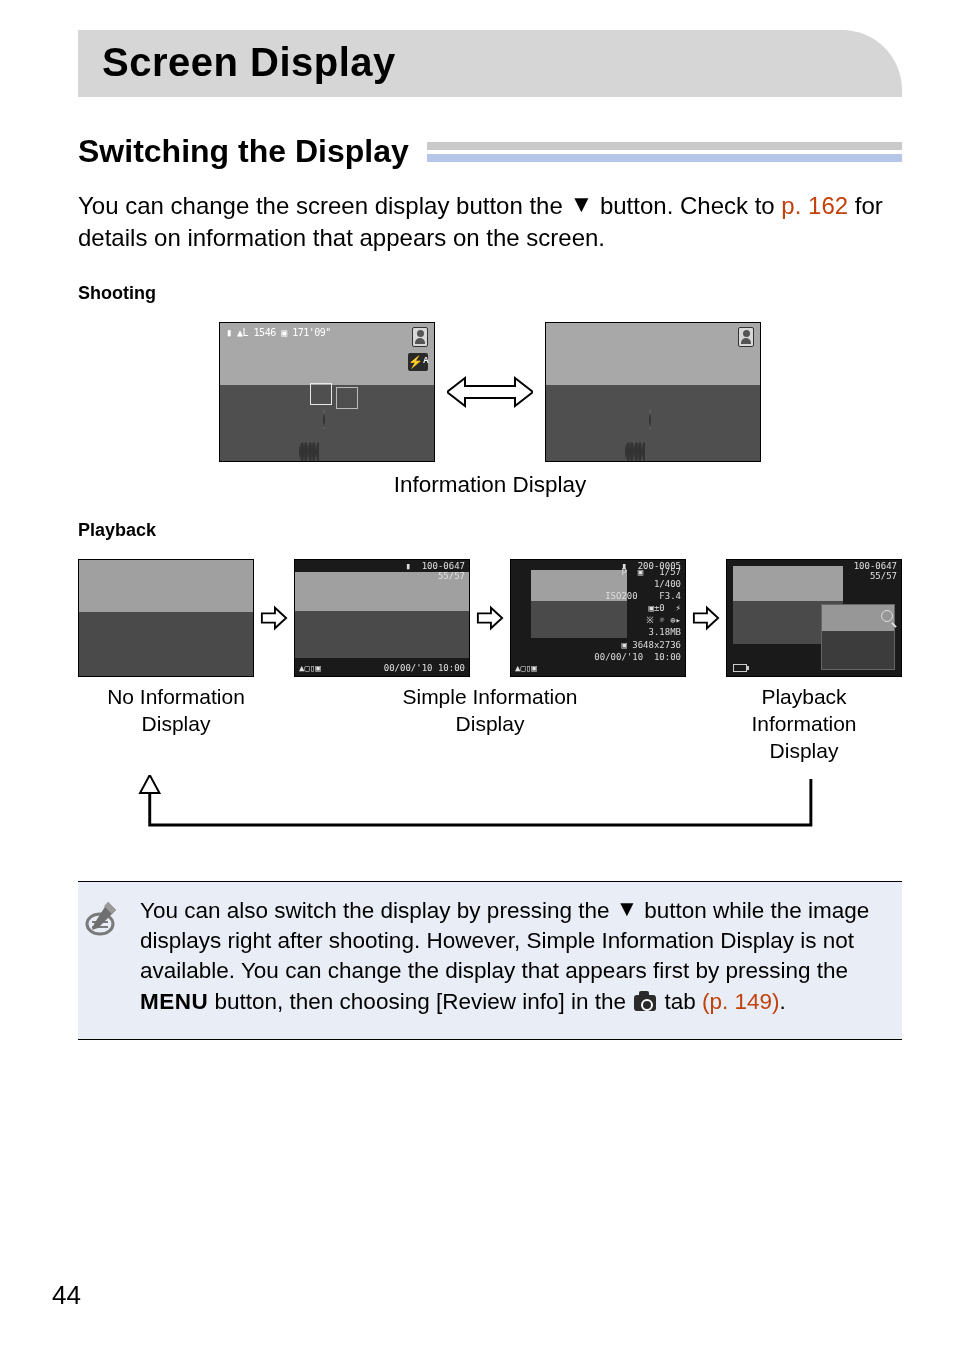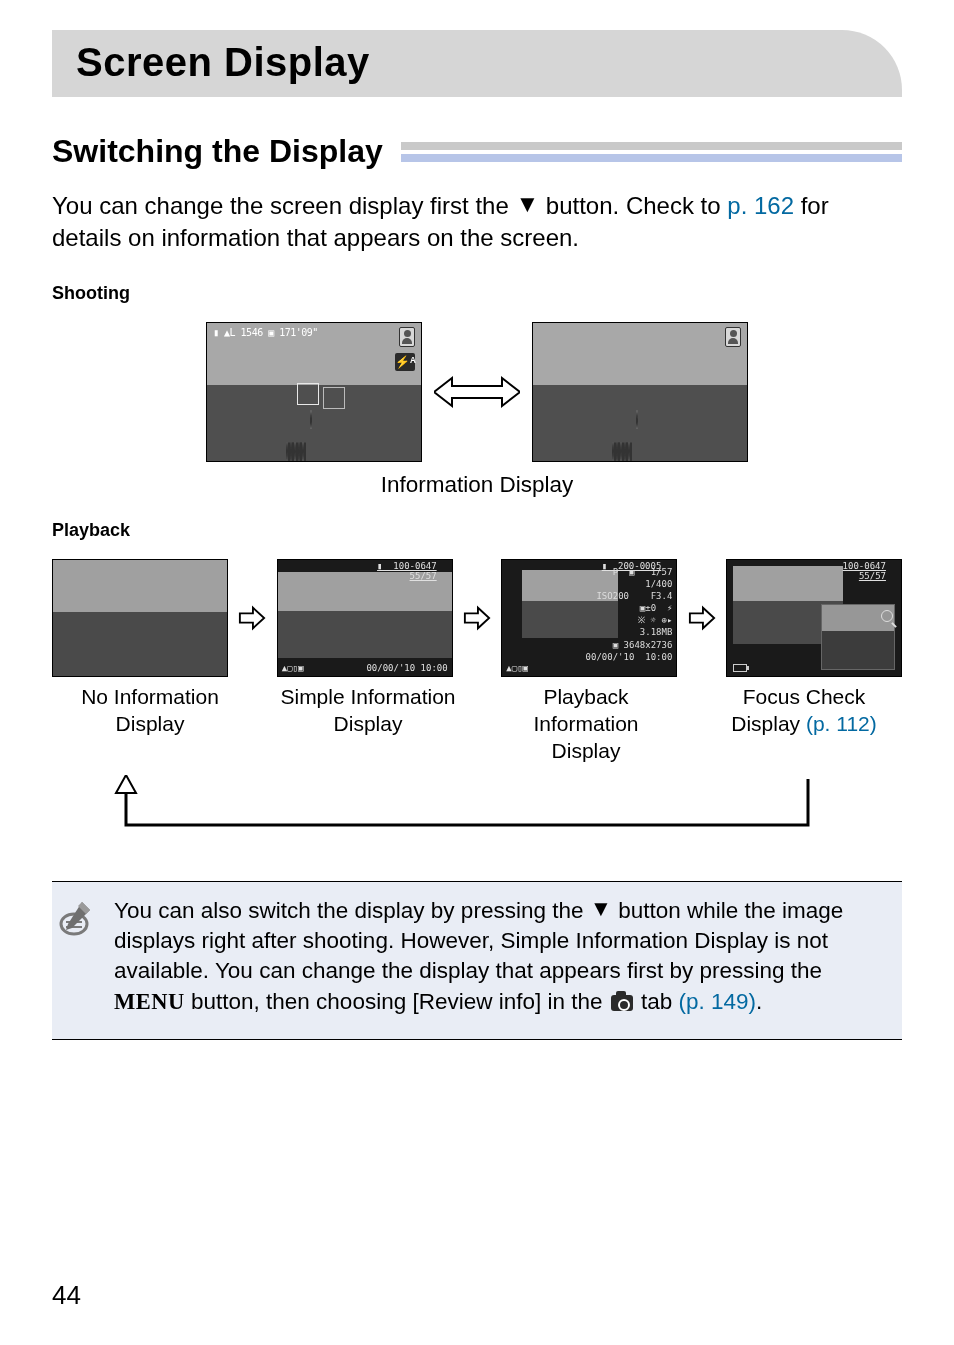--- a/index.html
+++ b/index.html
@@ -1,17 +1,17 @@
 <!DOCTYPE html>
 <html><head>
 <meta charset="utf-8">
 <style>
   * { box-sizing: border-box; margin: 0; padding: 0; }
   html, body { width: 954px; background: #fff; font-family: Arial, Helvetica, sans-serif; color: #000; }
-  .page { width: 954px; min-height: 1345px; padding: 30px 52px 40px 52px; position: relative; }
+  .page { width: 954px; min-height: 1345px; padding: 30px 52px 40px 78px; position: relative; }
 
   
   .chapter-banner {
     background: #d6d6d6;
     border-top-right-radius: 60px;
     padding: 10px 24px 12px 24px;
     margin-bottom: 36px;
   }
   .chapter-banner h1 {
     font-size: 40px;
@@ -20,21 +20,21 @@
   }
 
   
   .sect-row { display: flex; align-items: center; margin-bottom: 20px; gap: 18px; justify-content: center; }
   .sect-row h2 { font-size: 32px; font-weight: 900; white-space: nowrap; }
   .sect-bars { flex: 1 1 auto; height: 20px; display: flex; flex-direction: column; justify-content: space-between; }
   .sect-bars .bar-top { height: 8px; background: #c9c9c9; }
   .sect-bars .bar-bot { height: 8px; background: #b7c5e8; }
 
   .para { font-size: 24px; line-height: 1.35; margin-bottom: 28px; }
-  .link { color: #0369a1; }
+  .link { color: #c2410c; }
   .down-tri { display: inline-block; transform: translateY(-2px); }
 
   .subhead { font-size: 18px; font-weight: 700; margin: 10px 0 18px 0; }
 
   
   .shoot-row { display: flex; justify-content: center; align-items: center; gap: 20px; margin-bottom: 10px; }
   .thumb { position: relative; width: 216px; height: 140px; background: #777; border: 1px solid #000; overflow: hidden; }
   .thumb-bg {
     position: absolute; inset: 0;
     background: linear-gradient(180deg, #a8a8a8 0%, #a8a8a8 45%, #4f4f4f 45%, #4f4f4f 100%);
@@ -66,21 +66,21 @@
 
   
   .pb-row { display:flex; align-items:center; justify-content:space-between; margin: 6px 0 4px 0; gap:6px;}
   .pb-thumb { position:relative; width:176px; height:118px; background:#1a1a1a; border:1px solid #000; overflow:hidden;}
   .pb-thumb .inner-img { position:absolute; background:linear-gradient(180deg,#a0a0a0 0%,#a0a0a0 45%,#4a4a4a 45%,#4a4a4a 100%);}
   .pb-thumb.t1 .inner-img { inset:0; }
   .pb-thumb.t2 .inner-img { left:0; top:12px; right:0; bottom:18px; }
   .pb-thumb.t3 .inner-img { left:20px; top:10px; width:96px; height:68px; }
   .pb-thumb.t4 .inner-img { left:6px; top:6px; width:110px; height:78px; }
   .pb-thumb.t4 .inner-img2 { position:absolute; right:6px; bottom:6px; width:74px; height:66px; background:linear-gradient(180deg,#979797 0%,#979797 40%,#3c3c3c 40%,#3c3c3c 100%); border:1px solid #666;}
-  .pb-thumb .meta-top { position:absolute; top:2px; right:15px; color:#e0e0e0; font: 9px/1.1 monospace; text-align:right; white-space:pre;text-decoration:underline;}
+  .pb-thumb .meta-top { position:absolute; top:2px; right:4px; color:#e0e0e0; font: 9px/1.1 monospace; text-align:right; white-space:pre;}
   .pb-thumb .meta-bot { position:absolute; bottom:2px; left:4px; right:4px; color:#e0e0e0; font: 9px/1.1 monospace; display:flex; justify-content:space-between;}
   .pb-thumb .meta-right { position:absolute; top:6px; right:4px; bottom:6px; color:#ddd; font:9px/1.35 monospace; text-align:right; white-space:pre;}
   .pb-thumb .bat { position:absolute; bottom:4px; left:6px; width:14px;height:8px;border:1px solid #ccc;}
   .pb-thumb .bat:after{content:"";position:absolute;right:-3px;top:1px;width:2px;height:4px;background:#ccc;}
   .pb-thumb .mag-icon { position:absolute; right:6px; top:50px; width:14px; height:14px;}
   .pb-thumb .mag-icon:before{content:"";position:absolute;width:10px;height:10px;border:1.5px solid #ddd;border-radius:50%;}
   .pb-thumb .mag-icon:after{content:"";position:absolute;right:-2px;bottom:-2px;width:6px;height:2px;background:#ddd;transform:rotate(45deg);}
 
   .pb-arrow { width:28px; display:flex; justify-content:center;}
   .pb-arrow svg { display:block; }
@@ -89,21 +89,21 @@
   .pb-captions > div { width: 196px; text-align:center; font-size: 21px; line-height:1.3;}
 
   
   .loop-wrap { position:relative; height:80px; margin: 0 0 26px 0;}
   .loop-wrap svg { position:absolute; inset:0; width:100%; height:100%;}
 
   
   .note-box { display:flex; gap:14px; padding: 4px 10px 10px 0;}
   .note-icon { flex: 0 0 42px; padding-top: 2px; }
   .note-text { font-size: 22.5px; line-height:1.35; }
-  .menu-glyph { font-family: Liberation Serif, serif; font-weight:600; letter-spacing:0.5px;}
+  .menu-glyph { font-family: Liberation Sans, sans-serif; font-weight:600; letter-spacing:0.5px;}
   .cam-icon { display:inline-block; width:22px; height:16px; background:#2b2b2b; border-radius:3px; position:relative; vertical-align:-2px; margin:0 2px;}
   .cam-icon:before{content:"";position:absolute;left:5px;top:-4px;width:10px;height:5px;background:#2b2b2b;border-radius:2px 2px 0 0;}
   .cam-icon:after{content:"";position:absolute;left:7px;top:4px;width:8px;height:8px;border:2px solid #fff;border-radius:50%;}
 
   .note-sep-top { border-top:1px solid #000; margin-top:4px; }
   .note-fill { background:#e9edf5; padding: 10px 12px 12px 6px;}
   .note-sep-bot { border-bottom:1px solid #000; }
 
   .page-num { position:absolute; left:52px; bottom:34px; font-size:26px; }
 </style>
@@ -118,21 +118,21 @@
 
   <div class="sect-row">
     <h2>Switching the Display</h2>
     <div class="sect-bars">
       <div class="bar-top"></div>
       <div class="bar-bot"></div>
     </div>
   </div>
 
   <p class="para">
-    <span>You can change the screen display first the </span><span class="down-tri">▼</span><span> button. Check to </span><span class="link">p. 162</span><span> for details on information that appears on the screen.</span>
+    <span>You can change the screen display button the </span><span class="down-tri">▼</span><span> button. Check to </span><span class="link">p. 162</span><span> for details on information that appears on the screen.</span>
   </p>
 
   <h3 class="subhead">Shooting</h3>
 
   <div class="shoot-row">
     <div class="thumb">
       <div class="thumb-bg"></div>
       <div class="people">
         <span class="person light"><span class="head"></span><span class="body"></span></span>
         <span class="person"><span class="head"></span><span class="body"></span></span>
@@ -236,24 +236,20 @@
       <span>Display</span>
     </div>
     <div>
       <span>Simple Information</span><br>
       <span>Display</span>
     </div>
     <div>
       <span>Playback Information</span><br>
       <span>Display</span>
     </div>
-    <div>
-      <span>Focus Check</span><br>
-      <span>Display </span><span class="link">(p. 112)</span>
-    </div>
   </div>
 
   <div class="loop-wrap">
     <svg viewBox="0 0 850 80" preserveAspectRatio="none">
       <path d="M 74 12 L 74 50 L 756 50 L 756 4" fill="none" stroke="#000" stroke-width="3"></path>
       <polygon points="74,0 64,18 84,18" fill="#fff" stroke="#000" stroke-width="2"></polygon>
     </svg>
   </div>
 
   <div class="note-sep-top"></div>

